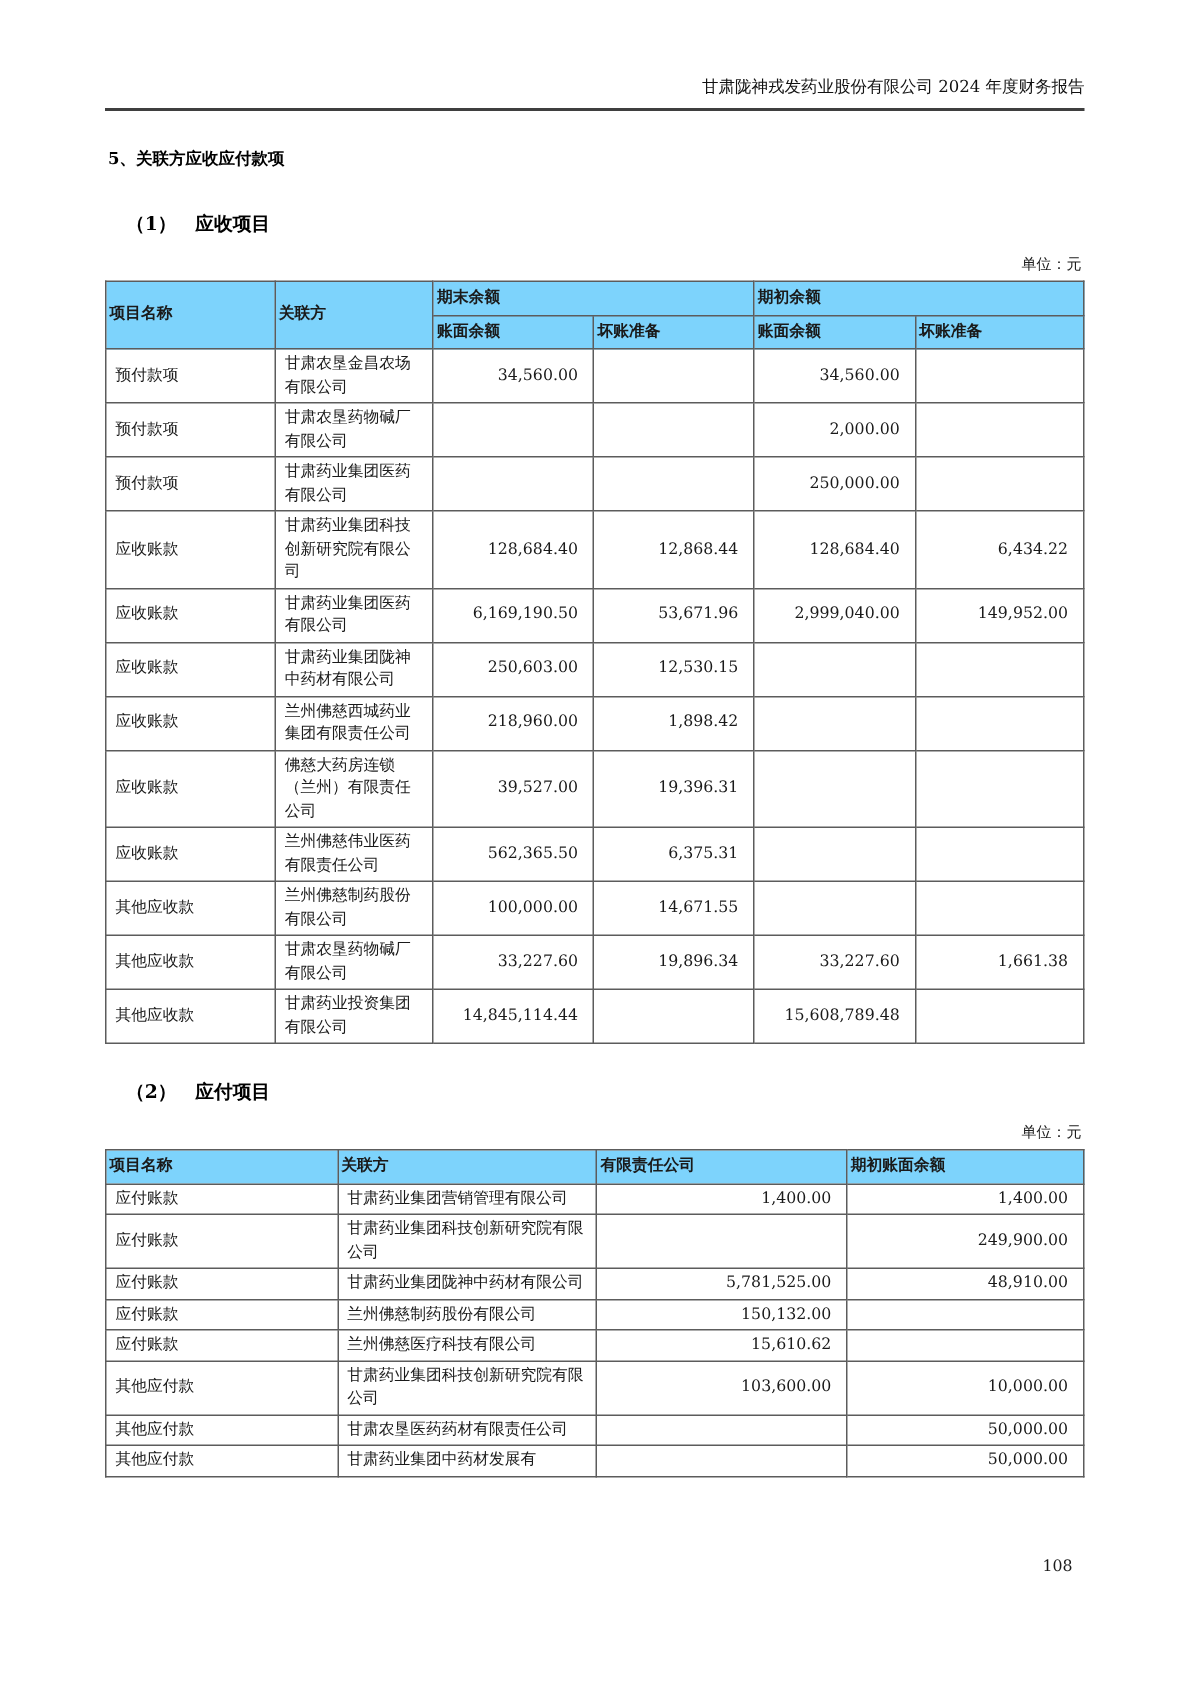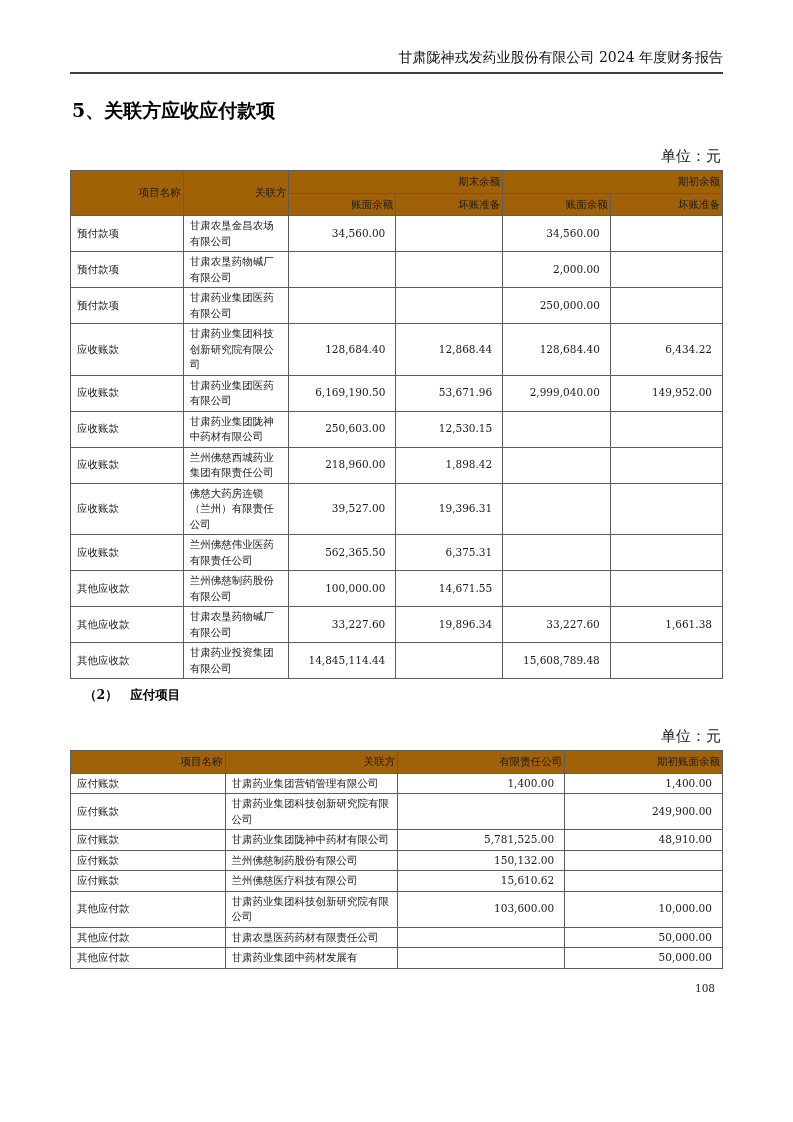--- a/index.html
+++ b/index.html
@@ -11,91 +11,93 @@
     overflow: hidden;
   }
   .page {
     width: 793px; height: 1122px;
     padding: 50px 70px 0 70px;
     background: #ffffff;
     position: relative;
   }
   .doc-header {
     text-align: right;
-    font-size: 14px;
+    font-size: 11px;
     line-height: 15px;
     color: #111;
   }
   .doc-header-rule {
     border: none;
     border-top: 2px solid #3f3f3f;
     margin-top: 7px;
   }
   .section-title {
     margin: 24px 0 0 2px;
-    font-size: 19px;
+    font-size: 11px;
     font-weight: bold;
     color: #000;
   }
   .sub-title {
     margin: 28px 0 0 14px;
     font-size: 12.5px;
     font-weight: bold;
     color: #000;
   }
-  .sub-title.second { margin-top: 8px; }
+  .sub-title.second { margin-top: 24px; }
   .unit-label {
-    margin-top: 23px;
+    margin-top: 11px;
     text-align: right;
-    font-size: 15px;
+    font-size: 10px;
     padding-right: 2px;
   }
   table.tbl {
     width: 100%;
     border-collapse: collapse;
     margin-top: 4px;
     table-layout: fixed;
   }
   table.tbl th, table.tbl td {
     border: 1px solid #5c5c5c;
     font-size: 10.5px;
     line-height: 15.5px;
     vertical-align: middle;
     font-weight: normal;
   }
   table.tbl th {
-    background: #a16207;
-    text-align: right;
+    background: #7dd3fc;
+    text-align: left;
     padding: 3px 2px;
     height: 21px;
+    font-weight: bold;
   }
   table.tbl td {
     padding: 2px 6px;
     height: 20px;
     word-break: break-all;
   }
   table.tbl td:nth-child(1), table.tbl td:nth-child(2) { text-align: left; }
   table.tbl td:nth-child(n+3) { text-align: right; padding-right: 10px; }
   .page-number {
     position: absolute;
     right: 78px;
-    top: 982px;
+    top: 1038px;
     font-size: 10.5px;
   }
 </style>
 </head>
 <body>
 
 <div class="page">
 
   <div class="doc-header">甘肃陇神戎发药业股份有限公司 2024 年度财务报告</div>
   <hr class="doc-header-rule">
 
   <div class="section-title">5、关联方应收应付款项</div>
 
+  <div class="sub-title">（1）　应收项目</div>
   <div class="unit-label">单位：元</div>
 
   <table class="tbl">
     <colgroup>
       <col style="width:17.3%">
         <col style="width:16.2%">
         <col style="width:16.4%">
       <col style="width:16.4%">
         <col style="width:16.5%">
         <col style="width:17.2%">

